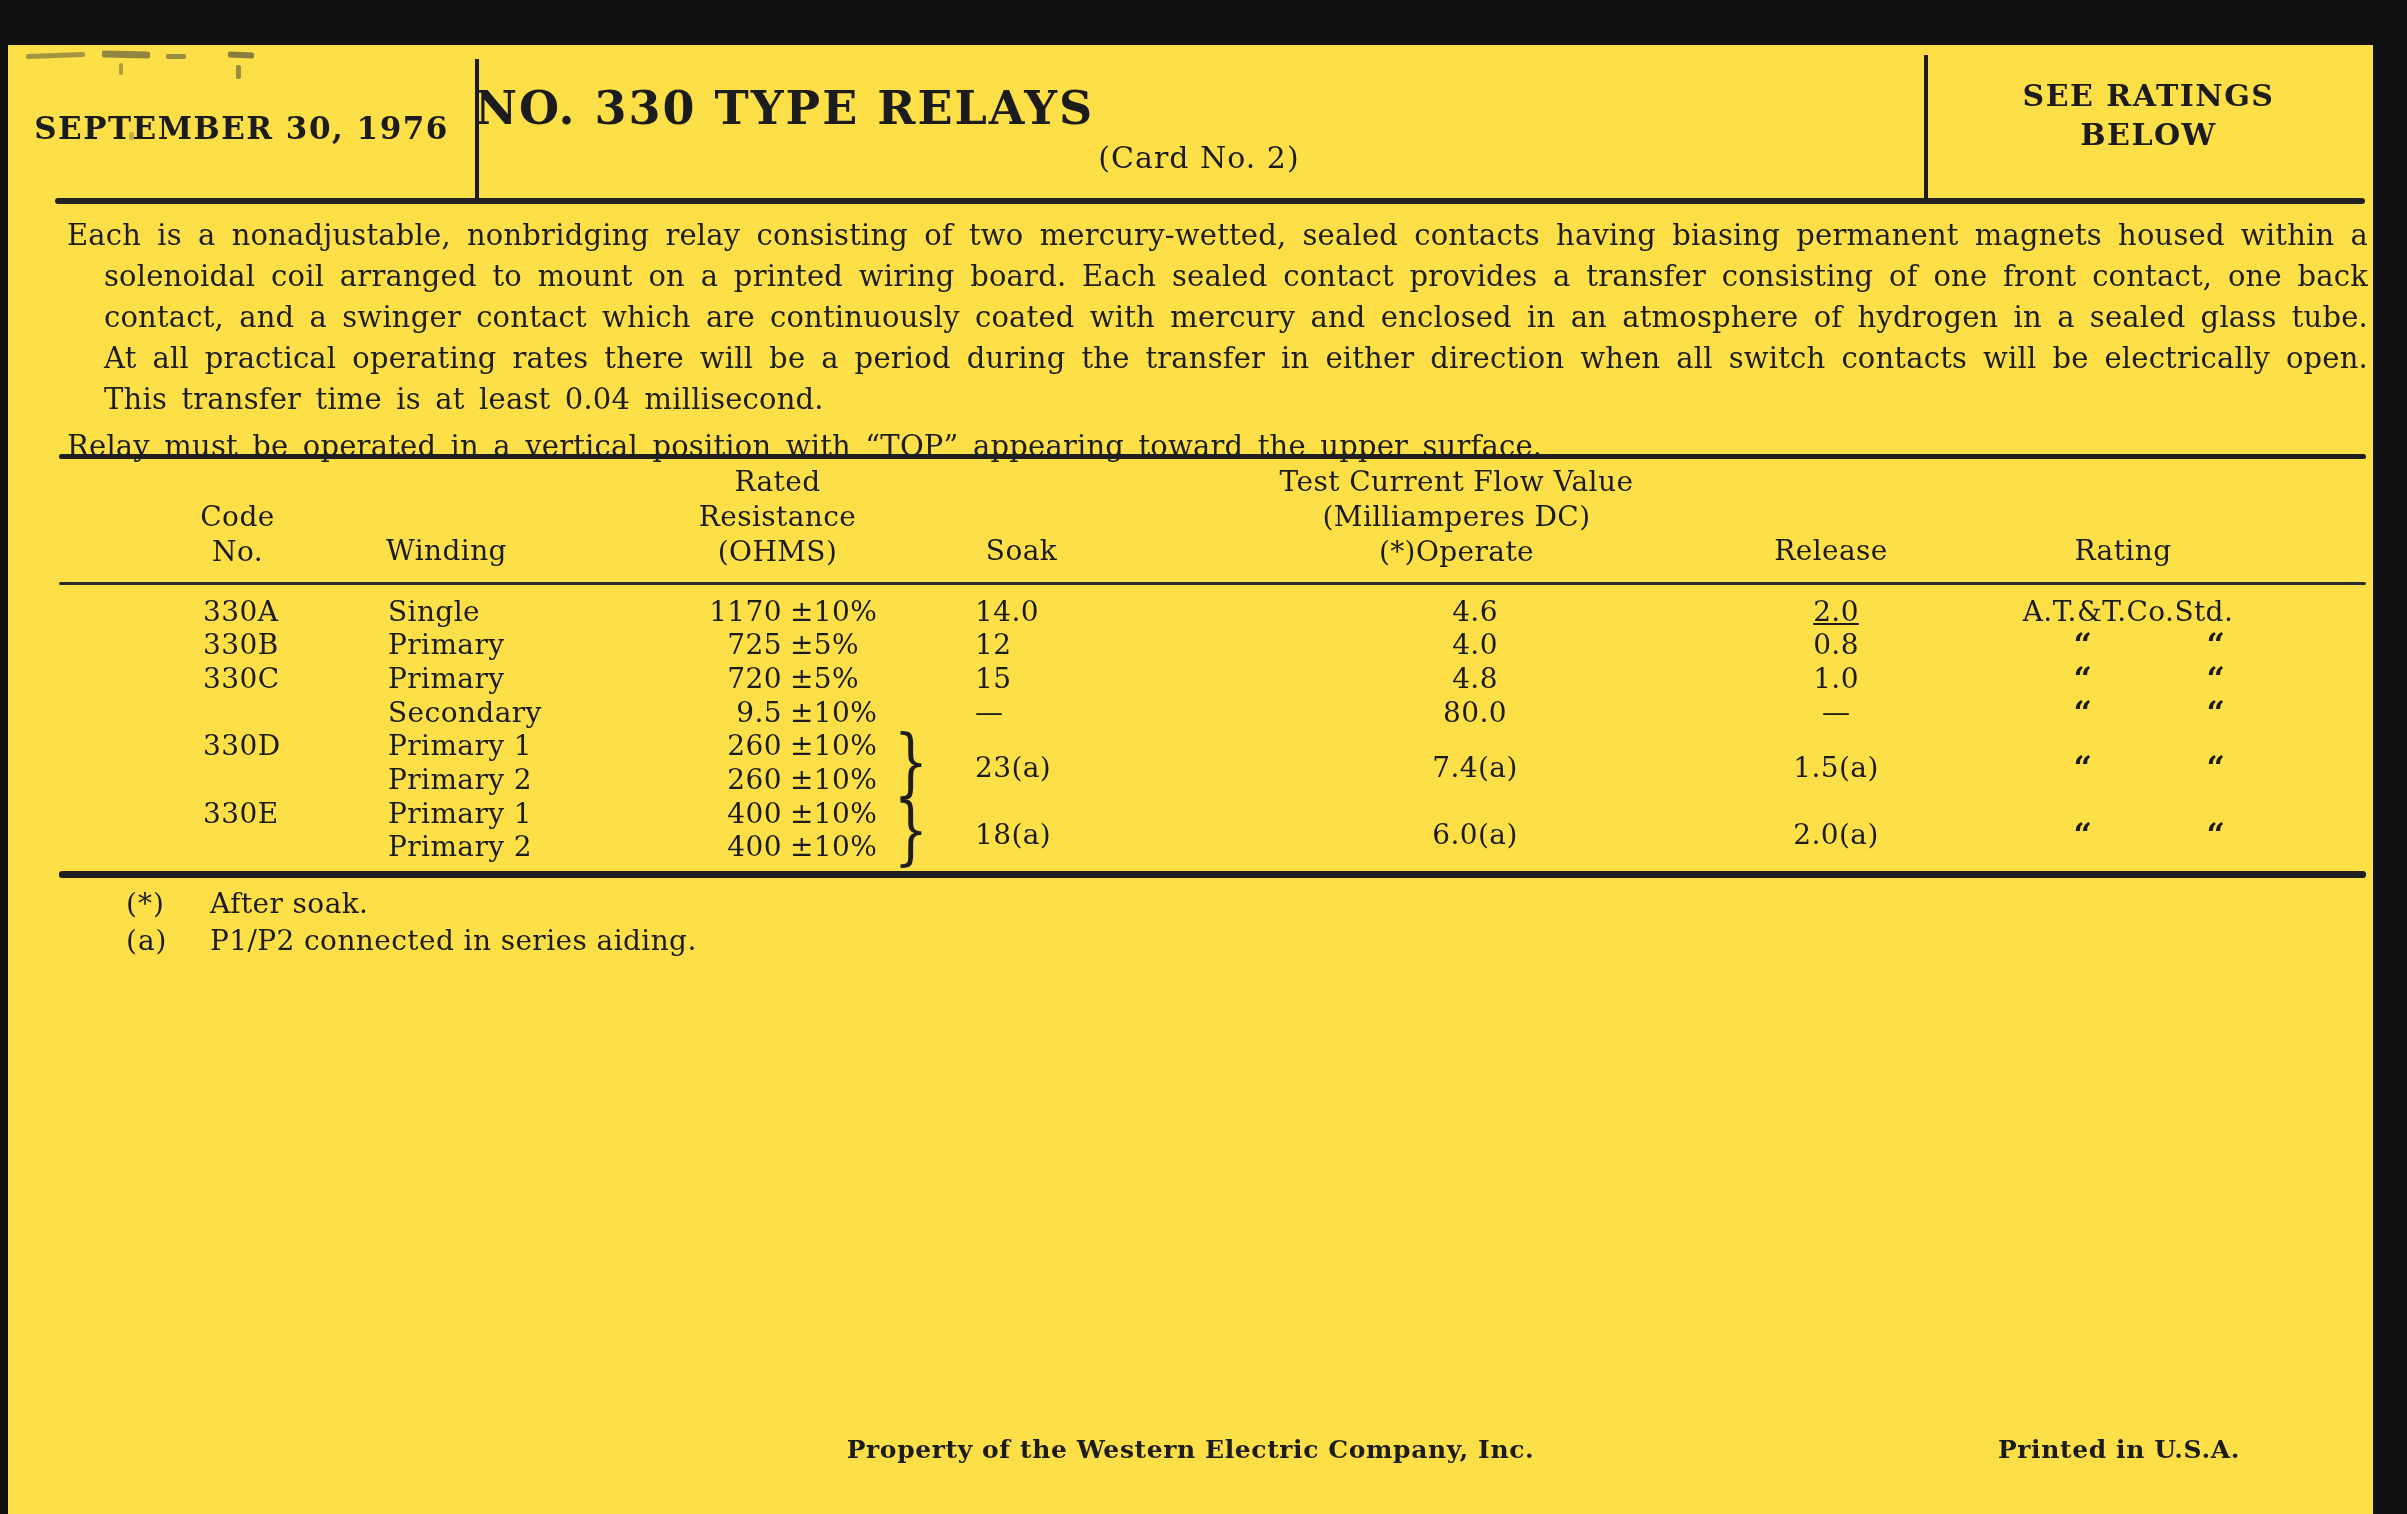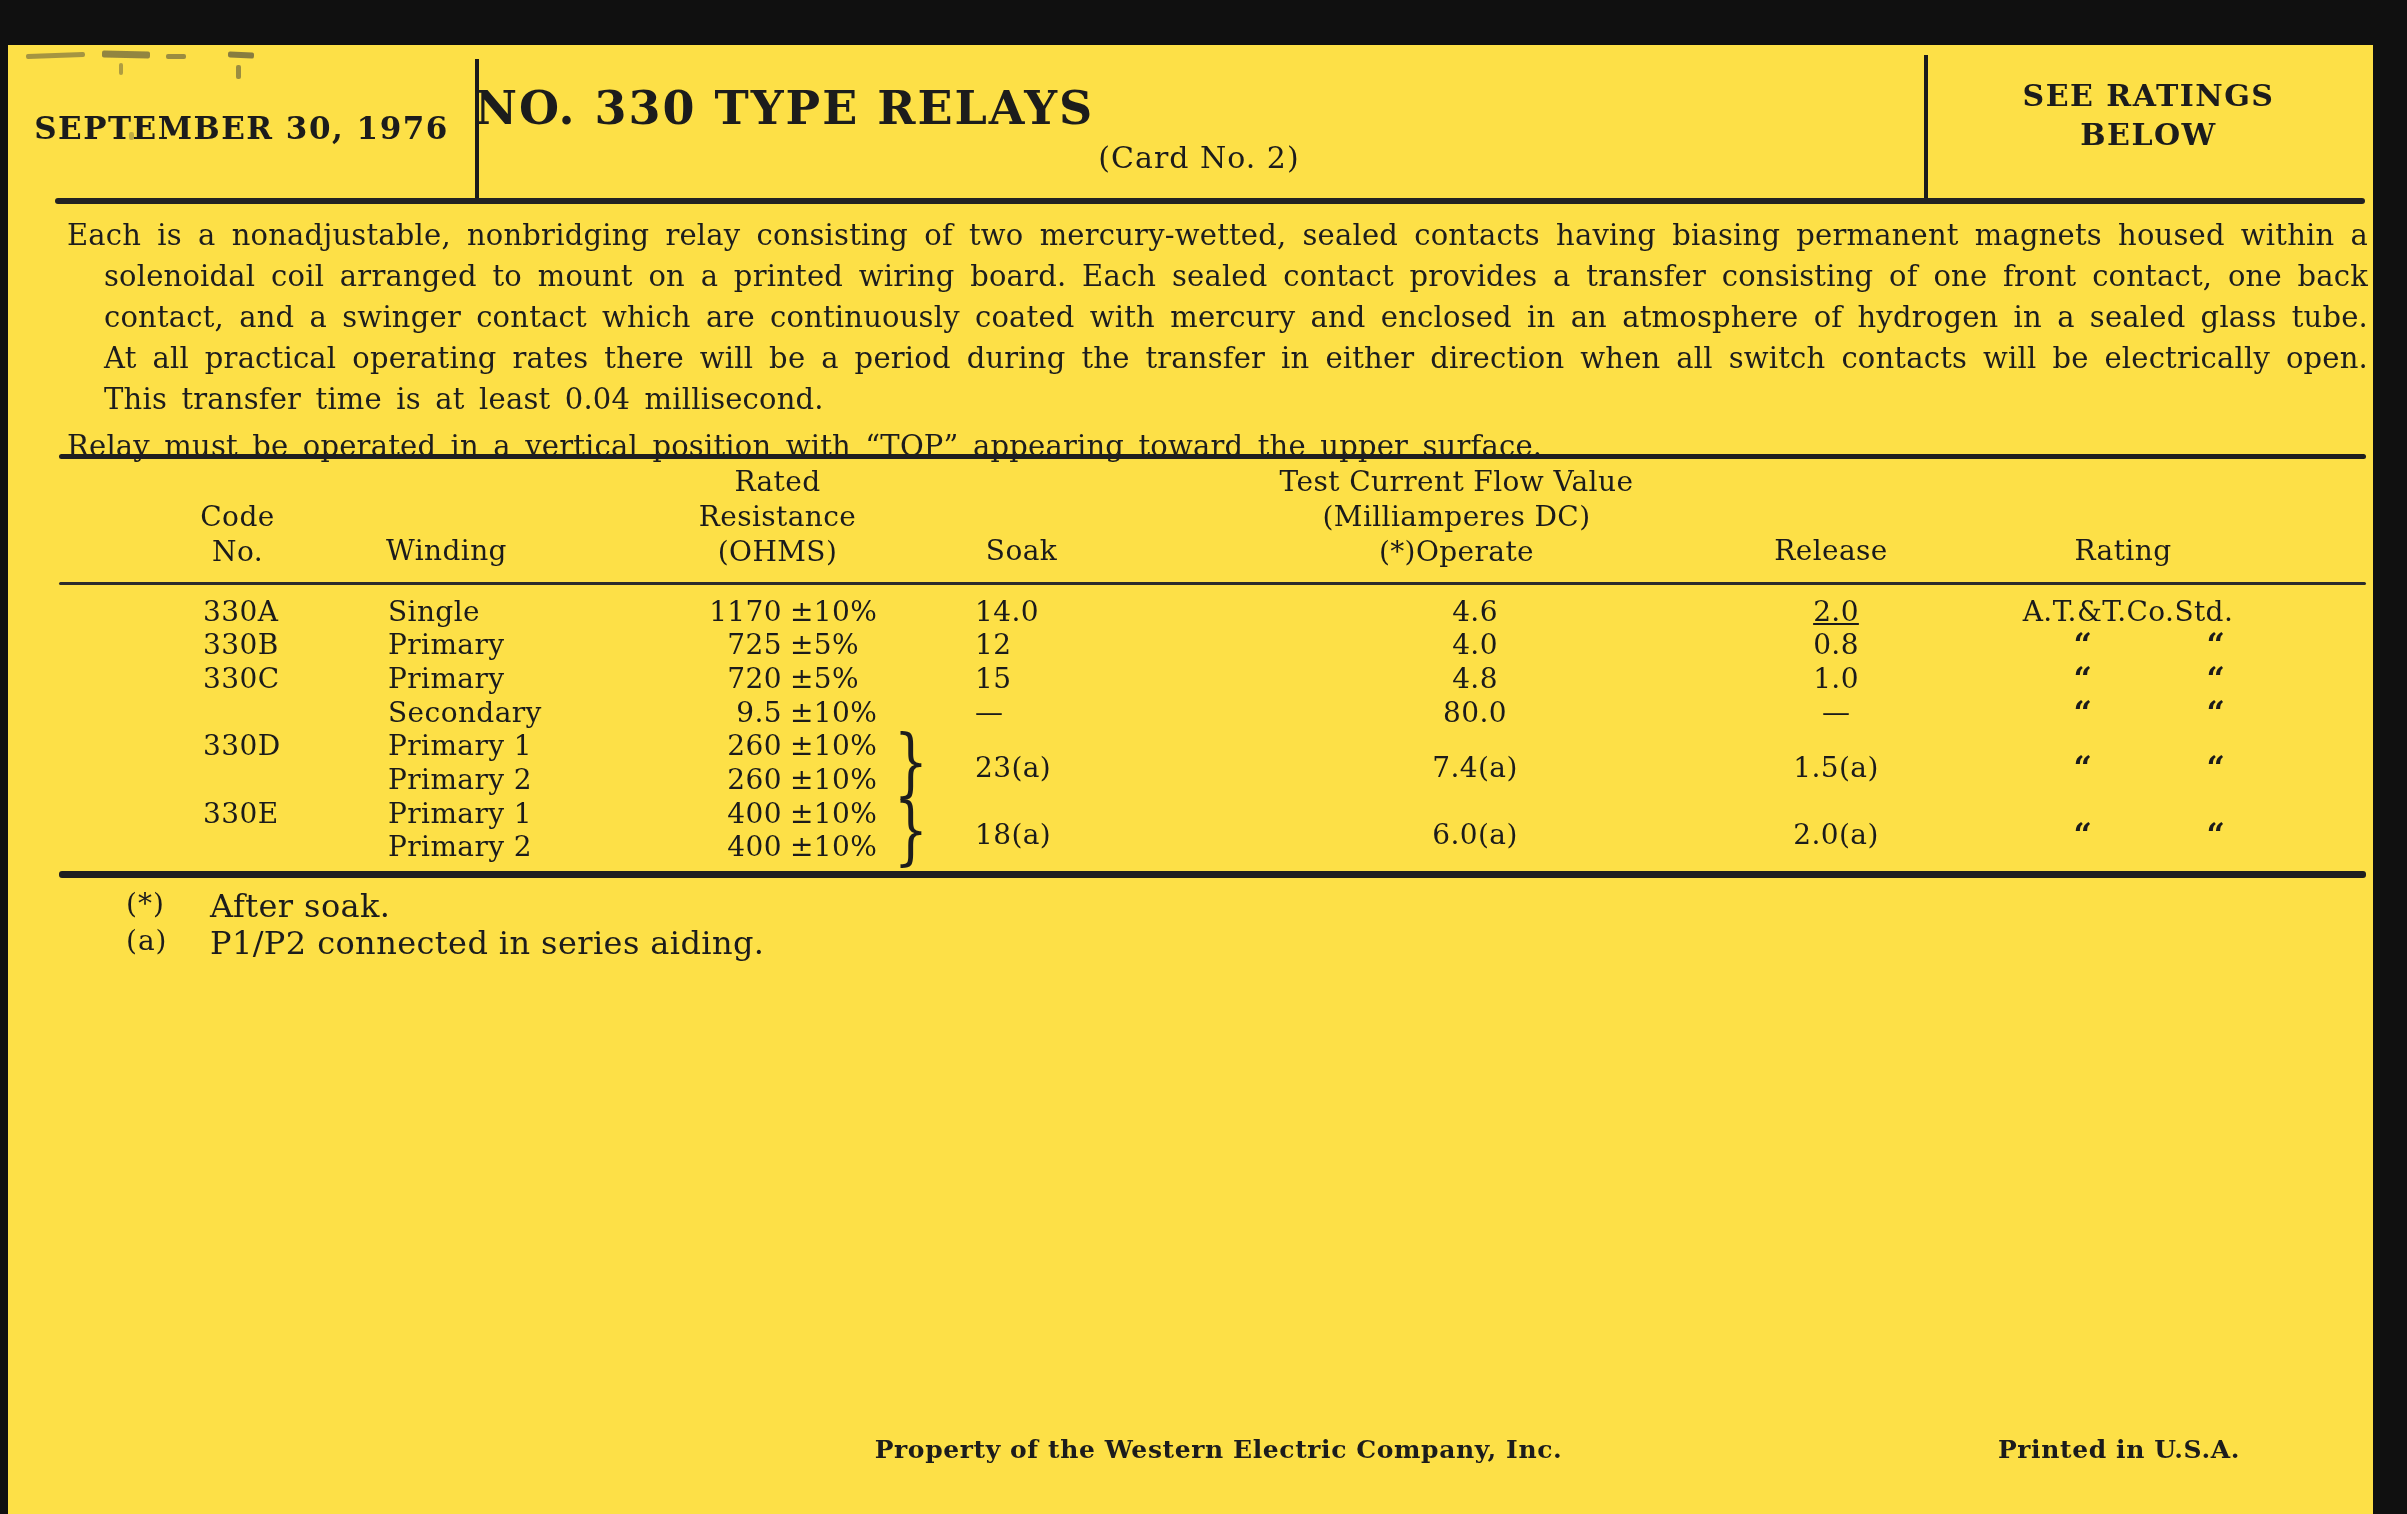--- a/index.html
+++ b/index.html
@@ -27,24 +27,24 @@
   .tc{position:absolute;white-space:nowrap;font-size:28px;letter-spacing:0.4px;color:#1b1b1b;line-height:34px;}
   .hc{line-height:35px;}
   .prel{white-space:pre-line;}
   .ctr{text-align:center;}
   .rt{text-align:right;}
   .ditto{font-weight:bold;font-size:32px;}
   .brace{position:absolute;font-size:75px;line-height:69px;color:#1d1d1d;transform:scaleX(0.72);}
   .dash{letter-spacing:0;}
   
   .fn-mark{position:absolute;left:67px;font-size:28px;letter-spacing:1px;}
-  .fn-text{position:absolute;left:151px;font-size:32px;letter-spacing:0.4px;}
+  .fn-text{position:absolute;left:151px;font-size:28px;letter-spacing:0.4px;}
   
   .foot-center{position:absolute;left:0;top:1390px;width:2365px;text-align:center;
-               font-size:25px;font-weight:bold;letter-spacing:0.6px;padding-left:28px;}
+               font-size:25px;font-weight:bold;letter-spacing:0.6px;}
   .foot-right{position:absolute;right:133px;top:1390px;font-size:25px;font-weight:bold;letter-spacing:0.6px;}
   
   .smudge{position:absolute;background:#3a3a3a;border-radius:2px;}
 </style>
 </head>
 <body>
 
 <div class="stage">
   <div class="card">
 

